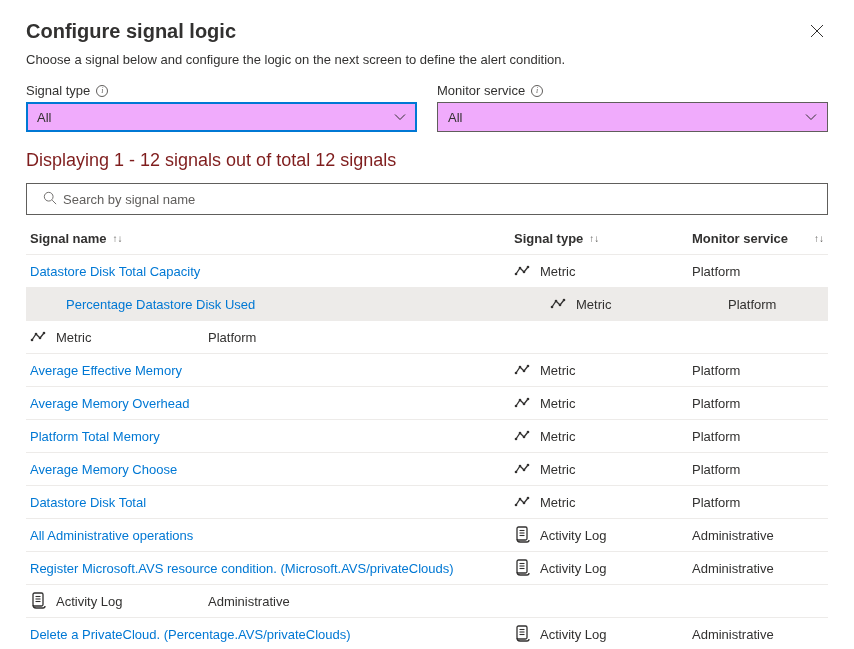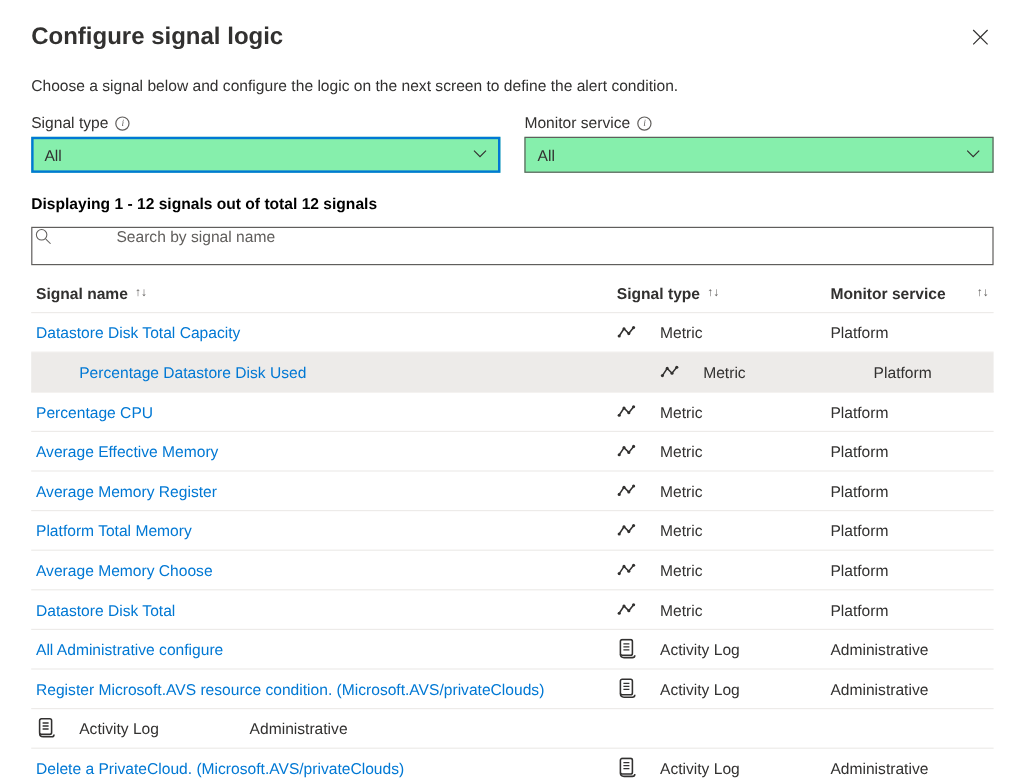--- a/index.html
+++ b/index.html
@@ -13,21 +13,21 @@
       color: #323130;
       background: #ffffff;
       width: 854px;
       height: 649px;
       padding: 20px 26px;
     }
     .header {
       display: flex;
       justify-content: space-between;
       align-items: flex-start;
-      margin-bottom: 20px;
+      margin-bottom: 8px;
     }
     .title {
       font-size: 20px;
       font-weight: 600;
       color: #323130;
     }
     .close-btn {
       cursor: pointer;
       font-size: 14px;
       color: #323130;
@@ -69,48 +69,47 @@
       font-family: Georgia, serif;
     }
     .select {
       position: relative;
       border: 1px solid #605e5c;
       height: 30px;
       display: flex;
       align-items: center;
       padding: 0 10px;
       cursor: pointer;
-      background: #86efac;
+      background: #f0abfc;
     }
     .select.focused {
       border: 2px solid #0078d4;
       padding: 0 9px;
     }
     .select-value {
       flex: 1;
       font-size: 13px;
     }
     .chevron {
       font-size: 10px;
       color: #323130;
     }
     .count-label {
-      font-size: 13px;
-      font-weight: 700;
-      color: #000000;
+      font-size: 18px;
+      font-weight: 400;
+      color: #7f1d1d;
       margin-bottom: 12px;
     }
     .search-box {
       border: 1px solid #605e5c;
       height: 32px;
       display: flex;
-      align-items: flex-start;
-      padding: 0 2px;
+      align-items: center;
+      padding: 0 16px;
       margin-bottom: 8px;
-      gap: 48px;
     }
     .search-icon {
       font-size: 13px;
       color: #605e5c;
       margin-right: 6px;
     }
     .search-input {
       border: none;
       outline: none;
       flex: 1;
@@ -166,21 +165,21 @@
       padding-left: 40px;
     }
     .signal-name {
       color: #0078d4;
       font-size: 13px;
       cursor: pointer;
     }
     .type-cell {
       display: flex;
       align-items: center;
-      gap: 20px;
+      gap: 10px;
     }
     .type-icon {
       display: inline-flex;
       width: 16px;
       height: 16px;
       align-items: center;
       justify-content: center;
     }
     .type-text, .service-text {
       font-size: 13px;
@@ -299,21 +298,20 @@
               <path d="M2 11 L6 5 L10 9 L14 4" stroke="#323130" stroke-width="1.3" fill="none"></path>
             </svg>
           </span>
           <span class="type-text">Metric</span>
         </div>
         <div class="col-service">
           <span class="service-text">Platform</span>
         </div>
       </div>
       <div class="table-row">
-        <div class="col-name"><span class="signal-name">Percentage CPU</span></div>
         <div class="col-type type-cell">
           <span class="type-icon">
             <svg width="16" height="16" viewBox="0 0 16 16">
               <circle cx="2" cy="11" r="1.3" fill="#323130"></circle>
               <circle cx="6" cy="5" r="1.3" fill="#323130"></circle>
               <circle cx="10" cy="9" r="1.3" fill="#323130"></circle>
               <circle cx="14" cy="4" r="1.3" fill="#323130"></circle>
               <path d="M2 11 L6 5 L10 9 L14 4" stroke="#323130" stroke-width="1.3" fill="none"></path>
             </svg>
           </span>
@@ -335,21 +333,21 @@
               <path d="M2 11 L6 5 L10 9 L14 4" stroke="#323130" stroke-width="1.3" fill="none"></path>
             </svg>
           </span>
           <span class="type-text">Metric</span>
         </div>
         <div class="col-service">
           <span class="service-text">Platform</span>
         </div>
       </div>
       <div class="table-row">
-        <div class="col-name"><span class="signal-name">Average Memory Register</span></div>
+        <div class="col-name"><span class="signal-name">Average Memory Overhead</span></div>
         <div class="col-type type-cell">
           <span class="type-icon">
             <svg width="16" height="16" viewBox="0 0 16 16">
               <circle cx="2" cy="11" r="1.3" fill="#323130"></circle>
               <circle cx="6" cy="5" r="1.3" fill="#323130"></circle>
               <circle cx="10" cy="9" r="1.3" fill="#323130"></circle>
               <circle cx="14" cy="4" r="1.3" fill="#323130"></circle>
               <path d="M2 11 L6 5 L10 9 L14 4" stroke="#323130" stroke-width="1.3" fill="none"></path>
             </svg>
           </span>
@@ -407,21 +405,21 @@
               <path d="M2 11 L6 5 L10 9 L14 4" stroke="#323130" stroke-width="1.3" fill="none"></path>
             </svg>
           </span>
           <span class="type-text">Metric</span>
         </div>
         <div class="col-service">
           <span class="service-text">Platform</span>
         </div>
       </div>
       <div class="table-row">
-        <div class="col-name"><span class="signal-name">All Administrative configure</span></div>
+        <div class="col-name"><span class="signal-name">All Administrative operations</span></div>
         <div class="col-type type-cell">
           <span class="type-icon">
             <svg width="16" height="18" viewBox="0 0 16 18">
               <rect x="3" y="1" width="10" height="13" rx="1.5" stroke="#323130" stroke-width="1.3" fill="none"></rect>
               <line x1="5.5" y1="4.5" x2="10.5" y2="4.5" stroke="#323130" stroke-width="1.1"></line>
               <line x1="5.5" y1="7" x2="10.5" y2="7" stroke="#323130" stroke-width="1.1"></line>
               <line x1="5.5" y1="9.5" x2="10.5" y2="9.5" stroke="#323130" stroke-width="1.1"></line>
               <path d="M3 13 Q3 16 6 16 L13 16 Q15 16 15 14" stroke="#323130" stroke-width="1.3" fill="none"></path>
             </svg>
           </span>
@@ -460,21 +458,21 @@
               <path d="M3 13 Q3 16 6 16 L13 16 Q15 16 15 14" stroke="#323130" stroke-width="1.3" fill="none"></path>
             </svg>
           </span>
           <span class="type-text">Activity Log</span>
         </div>
         <div class="col-service">
           <span class="service-text">Administrative</span>
         </div>
       </div>
       <div class="table-row">
-        <div class="col-name"><span class="signal-name">Delete a PrivateCloud. (Microsoft.AVS/privateClouds)</span></div>
+        <div class="col-name"><span class="signal-name">Delete a PrivateCloud. (Percentage.AVS/privateClouds)</span></div>
         <div class="col-type type-cell">
           <span class="type-icon">
             <svg width="16" height="18" viewBox="0 0 16 18">
               <rect x="3" y="1" width="10" height="13" rx="1.5" stroke="#323130" stroke-width="1.3" fill="none"></rect>
               <line x1="5.5" y1="4.5" x2="10.5" y2="4.5" stroke="#323130" stroke-width="1.1"></line>
               <line x1="5.5" y1="7" x2="10.5" y2="7" stroke="#323130" stroke-width="1.1"></line>
               <line x1="5.5" y1="9.5" x2="10.5" y2="9.5" stroke="#323130" stroke-width="1.1"></line>
               <path d="M3 13 Q3 16 6 16 L13 16 Q15 16 15 14" stroke="#323130" stroke-width="1.3" fill="none"></path>
             </svg>
           </span>

